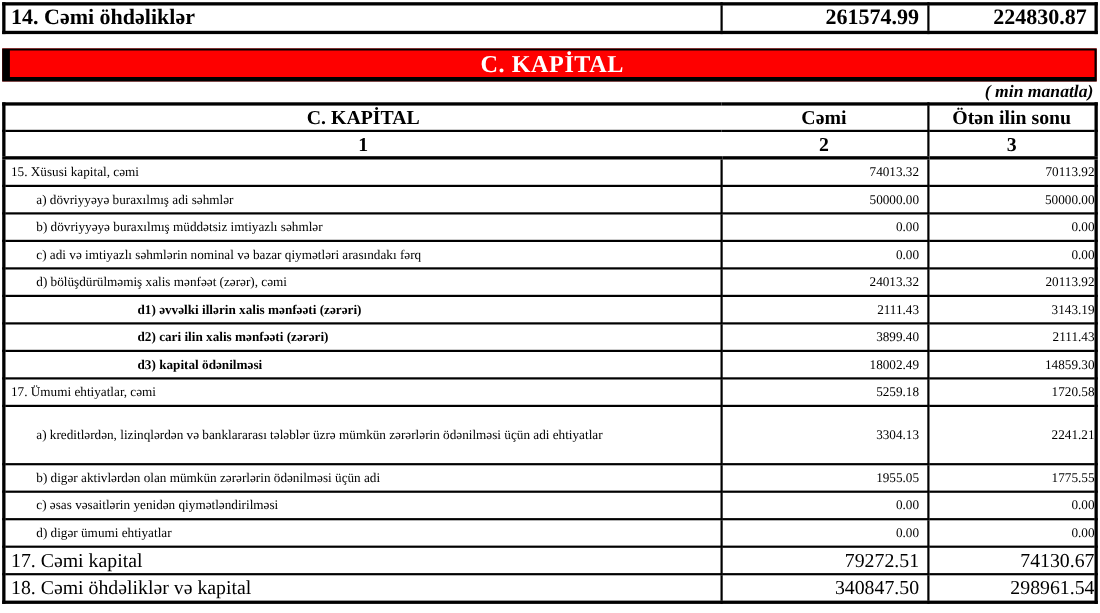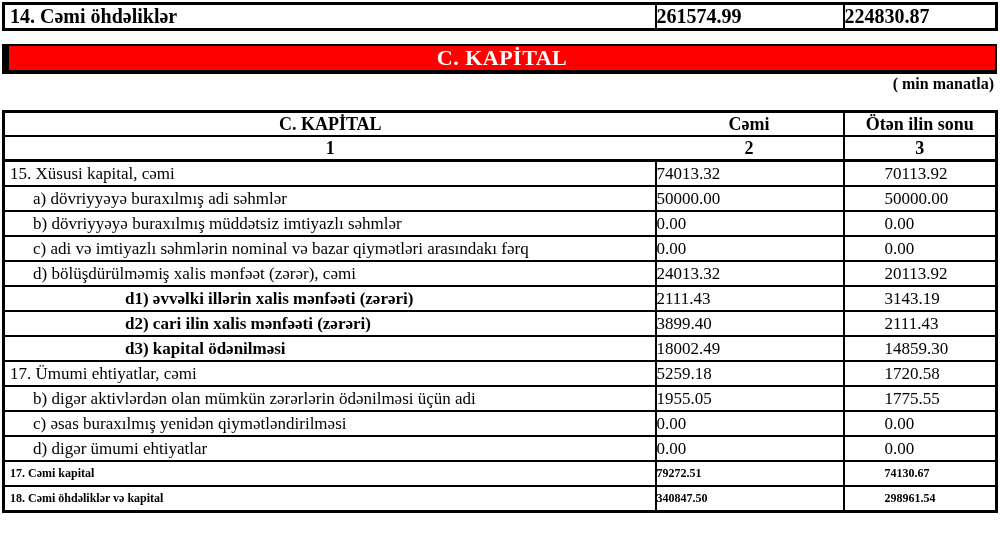--- a/index.html
+++ b/index.html
@@ -7,51 +7,51 @@
     width:1000px;height:557px;overflow:hidden;
     font-family:"Liberation Serif","DejaVu Serif",serif;color:#000;
   }
   .page{position:relative;width:1000px;height:557px;background:#fff;}
 
   
   table{border-collapse:collapse;table-layout:fixed;}
   .toptable{width:993px;margin:2px 0 0 2px;border:3px solid #000;}
   .toptable td{border:2px solid #000;height:22px;font-size:20px;font-weight:bold;padding:0;}
   .toptable .lbl{text-align:left;padding-left:5px;}
-  .toptable .numr{text-align:left;padding-right:7px;}
+  .toptable .numr{text-align:right;padding-right:7px;}
 
   
   .banner{
     margin:13px 3px 0 2px;height:24px;
     background:#fe0000;border:solid #000;border-width:2px 2px 4px 7px;
     display:flex;align-items:center;justify-content:center;
   }
   .banner span{color:#fff;font-weight:bold;font-size:22px;letter-spacing:.5px;}
 
   
   .unit{
-    height:36px;line-height:19px;text-align:right;padding-right:6px;
-    font-weight:bold;font-size:16px;
+    height:19px;line-height:19px;text-align:right;padding-right:6px;
+    font-style:italic;font-weight:bold;font-size:16px;
   }
 
   
   .main{width:993px;margin:0 0 0 2px;border:3px solid #000;}
   .main td{
-    border:2px solid #000;height:23px;padding:0;font-size:17px;
+    border:2px solid #000;height:23px;padding:0;font-size:12px;
     overflow:hidden;vertical-align:middle;
   }
   .main .lbl{text-align:left;padding-left:5px;}
   .main .ind1{padding-left:28px;}
   .main .ind2{padding-left:120px;font-weight:bold;}
-  .main .c2{text-align:left;padding-right:7px;}
-  .main .c3{text-align:left;padding-left:40px;}
+  .main .c2{text-align:right;padding-right:7px;}
+  .main .c3{text-align:right;}
   .hr td{font-weight:bold;font-size:18px;text-align:center;height:22px;}
   .hr .nodiv{border-right-style:hidden;}
   .hn td{border-bottom:3px solid #000;}
-  tr.boldrow td{font-weight:bold;font-size:12px;}
+  tr.boldrow td{font-weight:normal;font-size:18px;}
   tr.tallrow td{height:49px;}
   tr.tallrow .lbl{line-height:1.4;padding-top:1px;padding-bottom:1px;}
 </style>
 </head>
 <body>
 
 <div class="page">
 
   <table class="toptable">
     <colgroup>
@@ -131,27 +131,32 @@
         <tr>
           <td class="lbl ind2">d3) kapital ödənilməsi</td>
           <td class="c2">18002.49</td>
           <td class="c3">14859.30</td>
         </tr>
         <tr>
           <td class="lbl">17. Ümumi ehtiyatlar, cəmi</td>
           <td class="c2">5259.18</td>
           <td class="c3">1720.58</td>
         </tr>
+        <tr class="tallrow">
+          <td class="lbl ind1">a) kreditlərdən, lizinqlərdən və banklararası  tələblər üzrə mümkün zərərlərin ödənilməsi üçün adi ehtiyatlar</td>
+          <td class="c2">3304.13</td>
+          <td class="c3">2241.21</td>
+        </tr>
         <tr>
           <td class="lbl ind1">b) digər aktivlərdən olan mümkün zərərlərin ödənilməsi üçün adi</td>
           <td class="c2">1955.05</td>
           <td class="c3">1775.55</td>
         </tr>
         <tr>
-          <td class="lbl ind1">c) əsas buraxılmış yenidən qiymətləndirilməsi</td>
+          <td class="lbl ind1">c) əsas vəsaitlərin yenidən qiymətləndirilməsi</td>
           <td class="c2">0.00</td>
           <td class="c3">0.00</td>
         </tr>
         <tr>
           <td class="lbl ind1">d) digər ümumi ehtiyatlar</td>
           <td class="c2">0.00</td>
           <td class="c3">0.00</td>
         </tr>
         <tr class="boldrow">
           <td class="lbl">17. Cəmi kapital</td>

